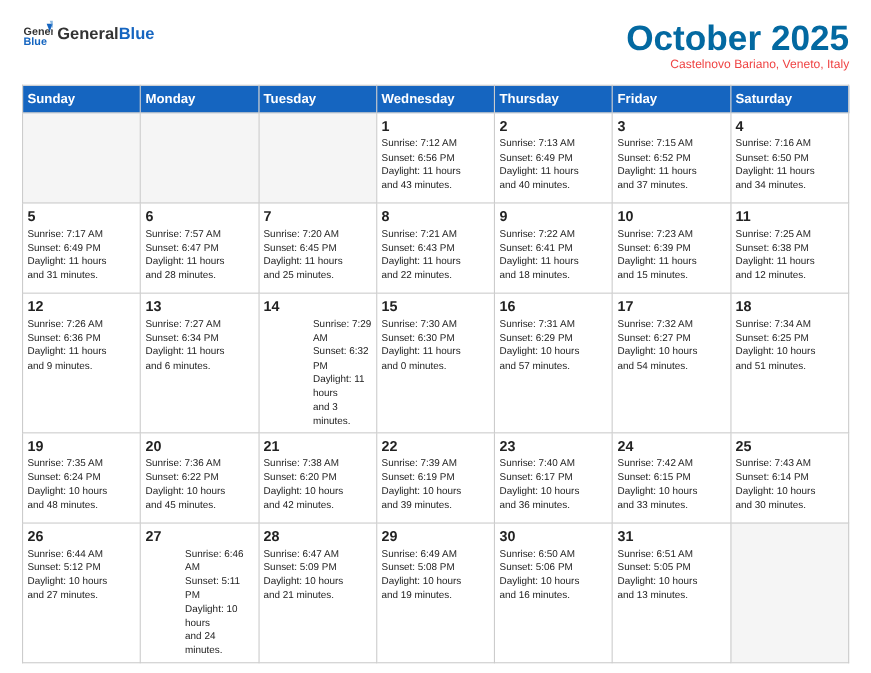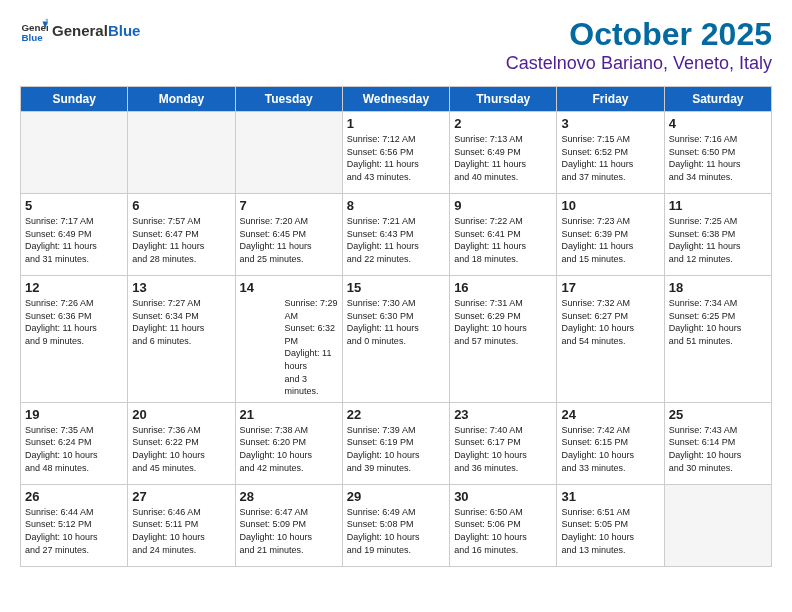--- a/index.html
+++ b/index.html
@@ -33,35 +33,35 @@
     }
     .title-block {
       text-align: right;
     }
     .month-title {
       font-size: 32px;
       font-weight: bold;
       color: #0369a1;
     }
     .location-title {
-      font-size: 18px;
-      color: #4c1d95;
+      font-size: 11px;
+      color: #ef4444;
     }
     .calendar {
       width: 100%;
       border-collapse: collapse;
       table-layout: fixed;
     }
     .calendar th {
       background: #1565c0;
       color: #fff;
       font-size: 12px;
       font-weight: bold;
       padding: 5px 4px;
-      text-align: center;
+      text-align: left;
       border: 1px solid #ccc;
     }
     .calendar td {
       border: 1px solid #ccc;
       vertical-align: top;
       padding: 4px 4px;
       font-size: 9.5px;
       color: #222;
       height: 82px;
       background: #fff;
@@ -308,21 +308,21 @@
         <tr>
           <td>
             <span class="day-number">26</span>
             <div class="day-info" style="white-space: pre-line;">Sunrise: 6:44 AM
 Sunset: 5:12 PM
 Daylight: 10 hours
 and 27 minutes.</div>
           </td>
           <td>
             <span class="day-number">27</span>
-            <div class="day-info" style="white-space: pre-line;">Sunrise: 6:46 AM
+            <div class="day-info" style="white-space: pre-line; margin-left: 36px;">Sunrise: 6:46 AM
 Sunset: 5:11 PM
 Daylight: 10 hours
 and 24 minutes.</div>
           </td>
           <td>
             <span class="day-number">28</span>
             <div class="day-info" style="white-space: pre-line;">Sunrise: 6:47 AM
 Sunset: 5:09 PM
 Daylight: 10 hours
 and 21 minutes.</div>

